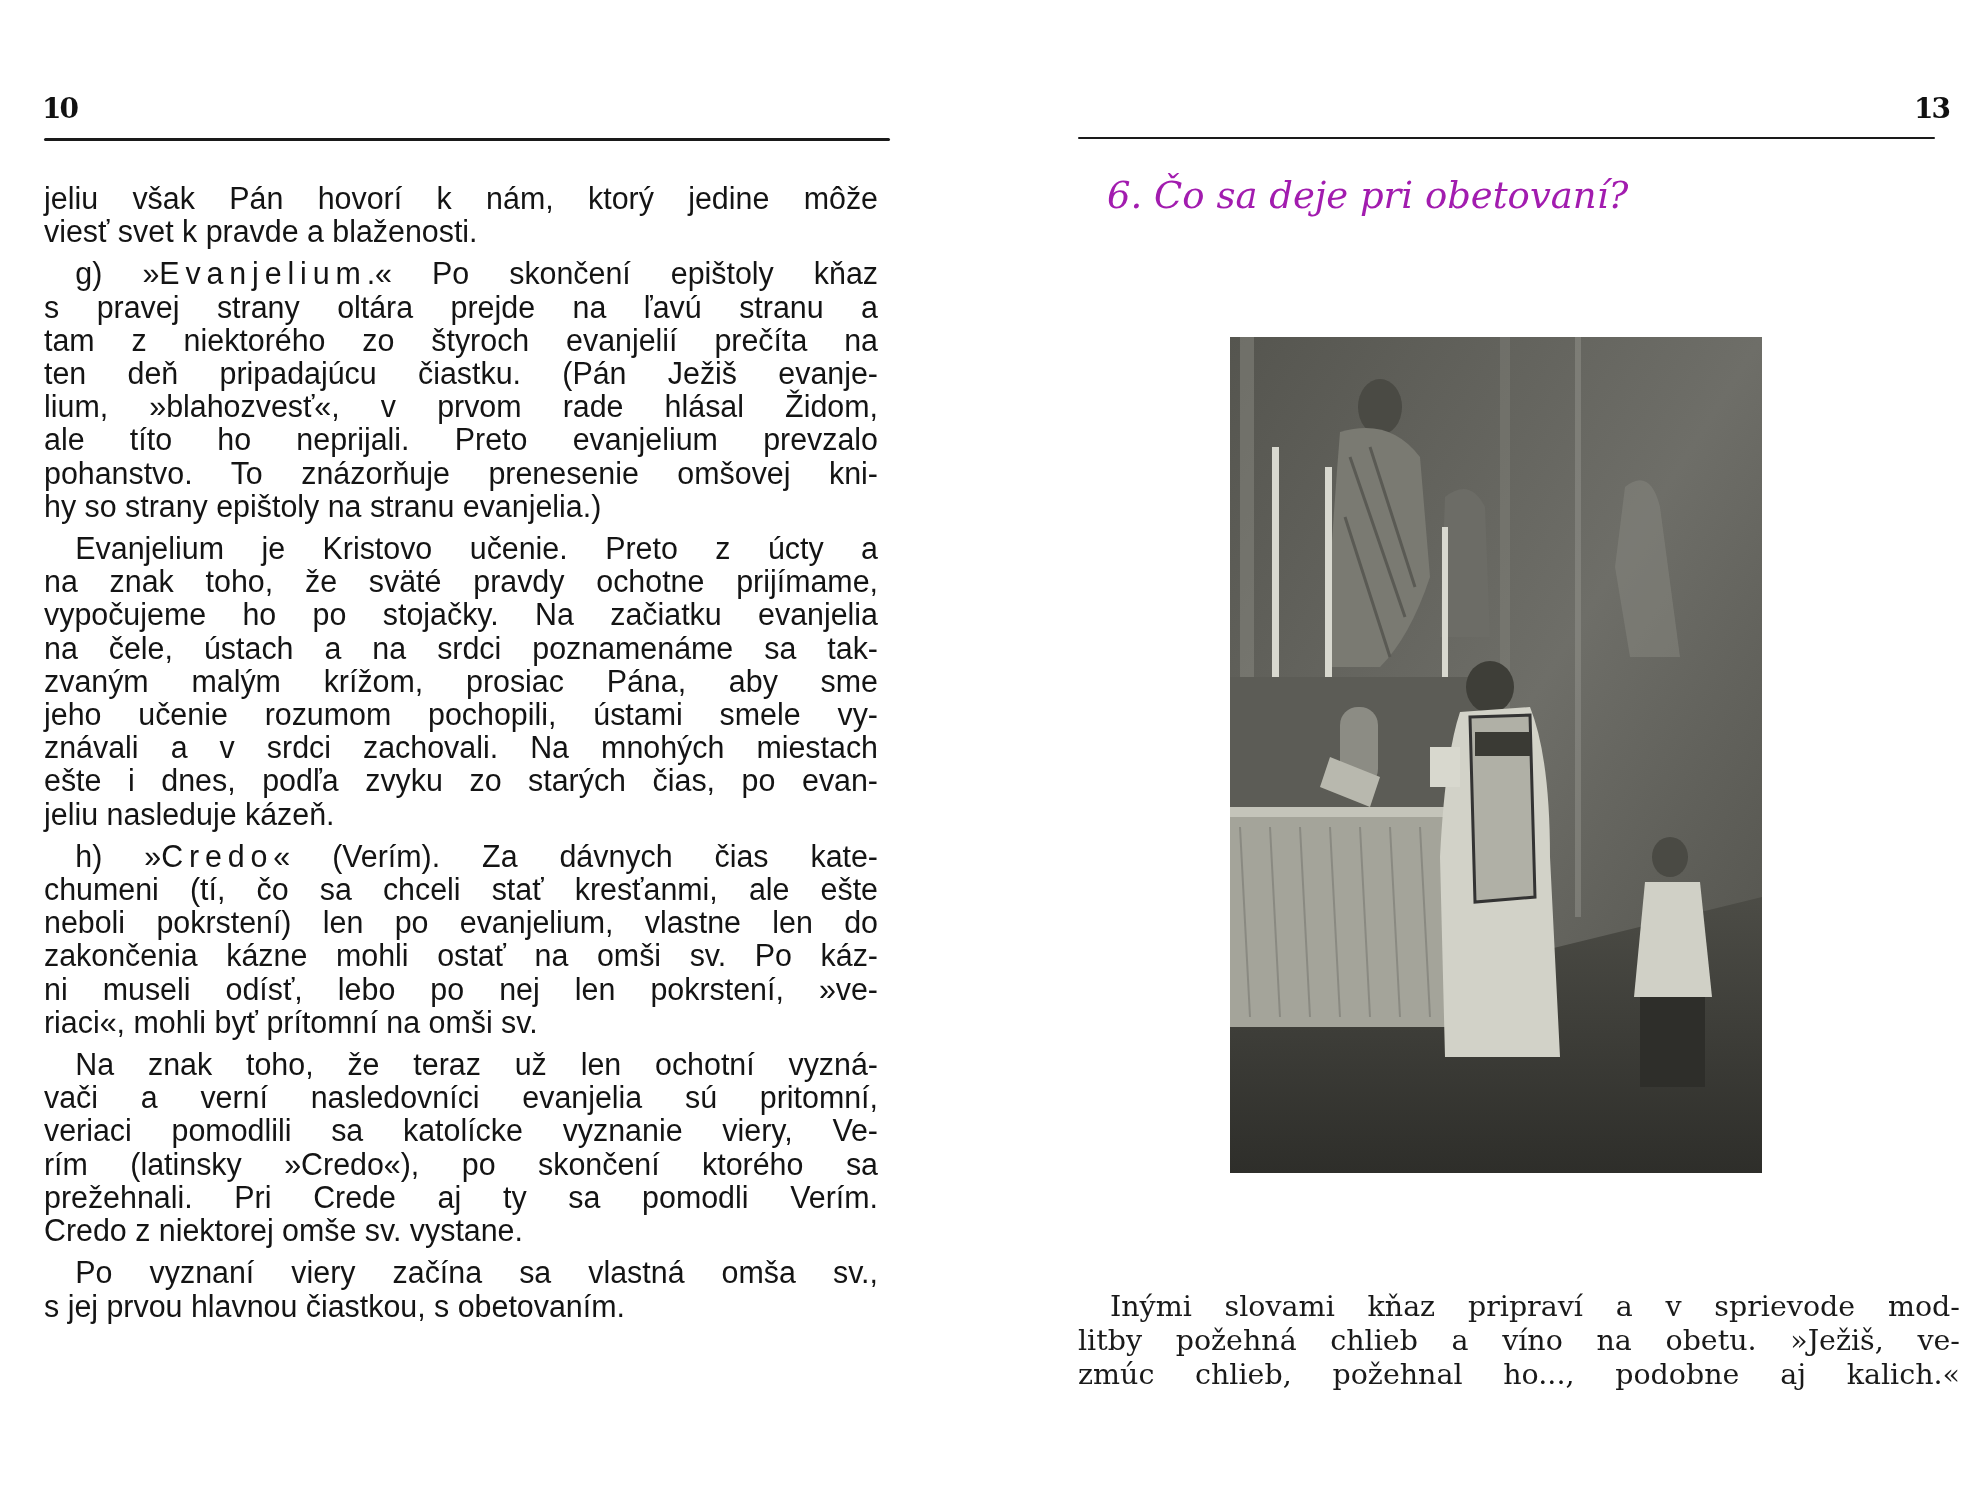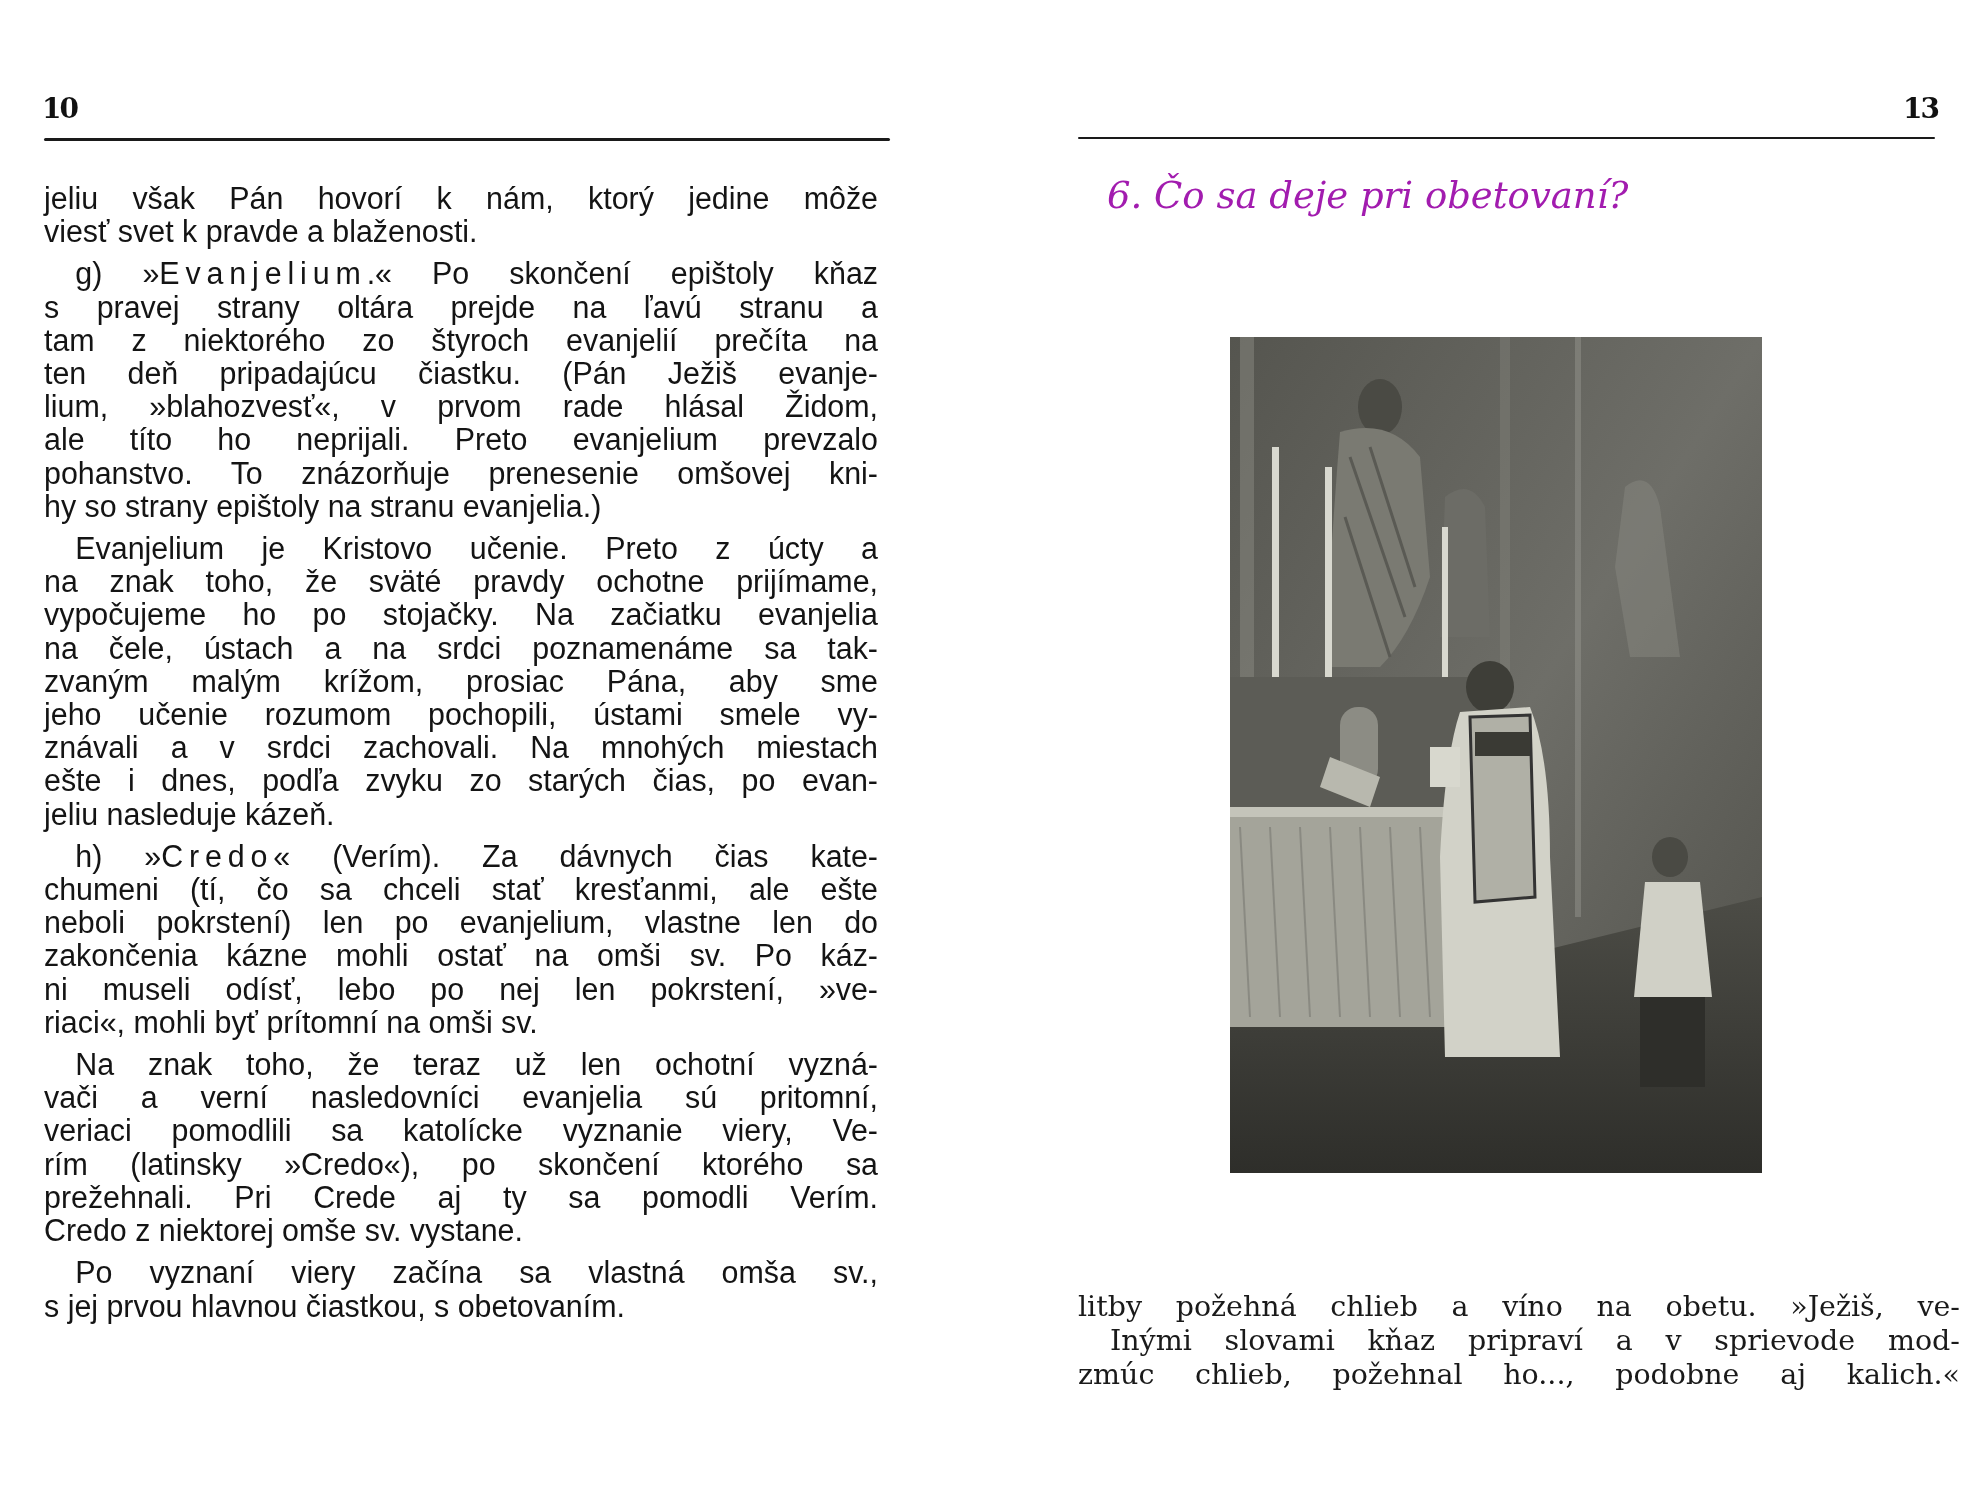--- a/index.html
+++ b/index.html
@@ -11,21 +11,21 @@
   .page { position: absolute; top: 0; height: 1500px; }
   .page-left { left: 0; width: 930px; }
   .page-right { left: 1040px; width: 922px; }
 
   .pagenum {
     position: absolute; top: 92px;
     font-family: "DejaVu Serif", serif; font-weight: bold; font-size: 28px;
     letter-spacing: -2px; color: #111;
   }
   .page-left .pagenum { left: 42px; }
-  .page-right .pagenum { right: 24px; }
+  .page-right .pagenum { right: 13px; }
 
   .rule {
     position: absolute; height: 3px; background: #1a1a1a; border-radius: 2px;
   }
   .page-left .rule { left: 44px; width: 846px; top: 138px; }
   .page-right .rule { left: 38px; width: 857px; top: 137px; height: 2px; }
 
   .body-text {
     position: absolute; left: 44px; top: 182px; width: 851px;
     font-family: "Liberation Sans", "DejaVu Sans", sans-serif;
@@ -193,17 +193,17 @@
       <rect x="200" y="410" width="30" height="40" fill="#d8d8ce"></rect>
 
       <ellipse cx="440" cy="520" rx="18" ry="20" fill="#4a4a44"></ellipse>
       <path d="M415,545 L470,545 L482,660 L404,660 Z" fill="#d0d0c6"></path>
       <rect x="410" y="660" width="65" height="90" fill="#2e2e2a"></rect>
     </svg>
   </div>
 
 
   <div class="right-text">
+    <span class="line first">Inými slovami kňaz pripraví a v sprievode mod-</span>
     <span class="line">litby požehná chlieb a víno na obetu. »Ježiš, ve-</span>
-    <span class="line first">Inými slovami kňaz pripraví a v sprievode mod-</span>
     <span class="line">zmúc chlieb, požehnal ho..., podobne aj kalich.«</span>
   </div>
 </div>
 
 </body></html>

